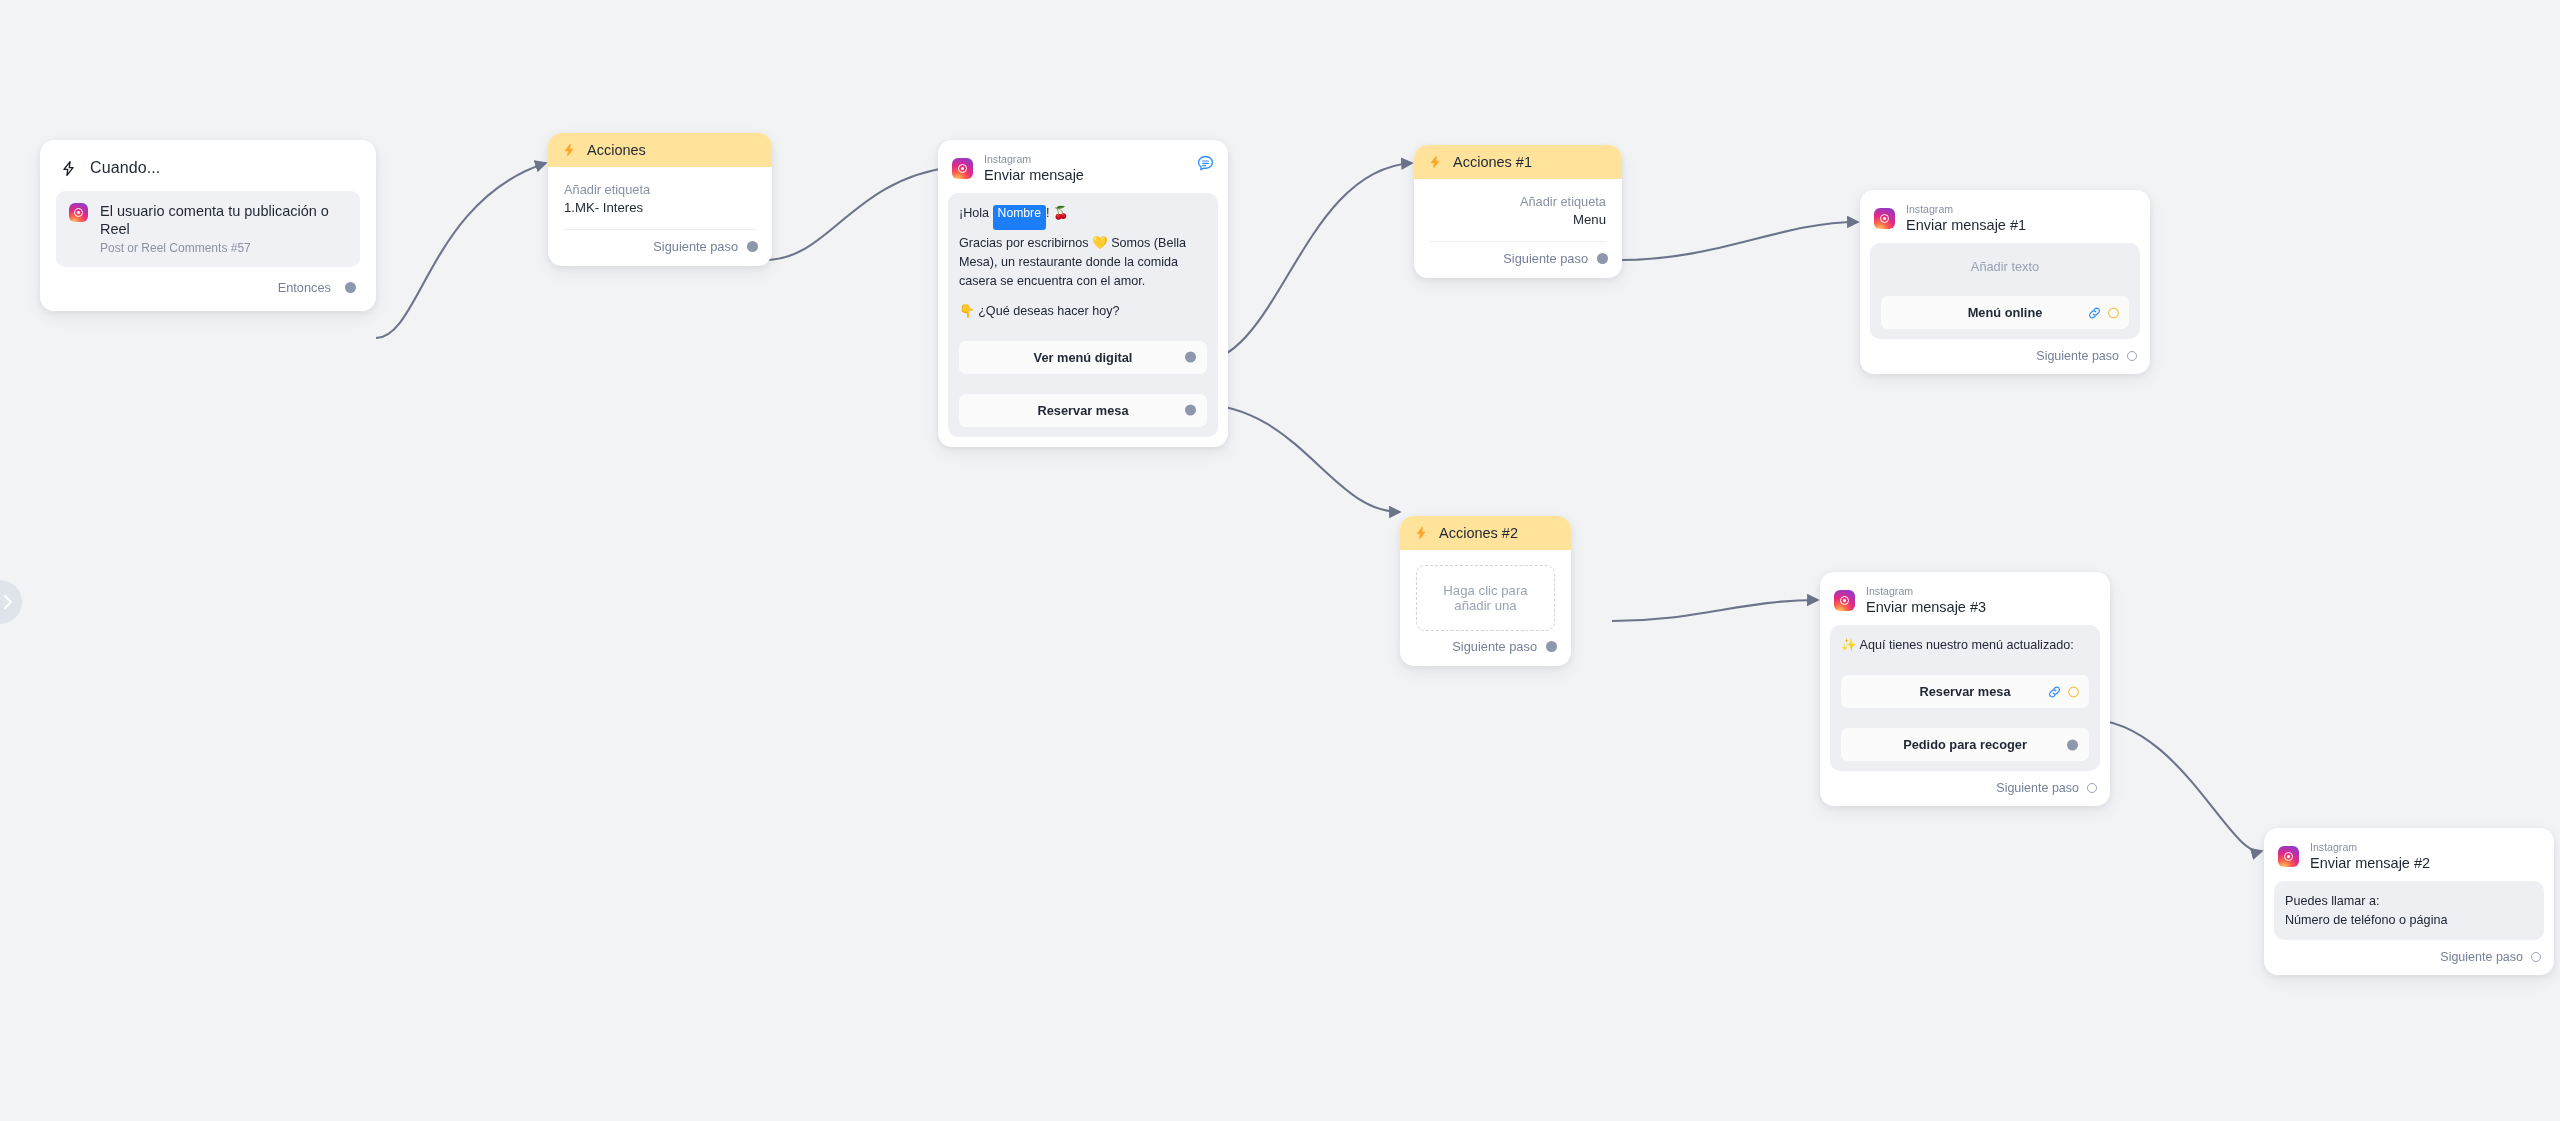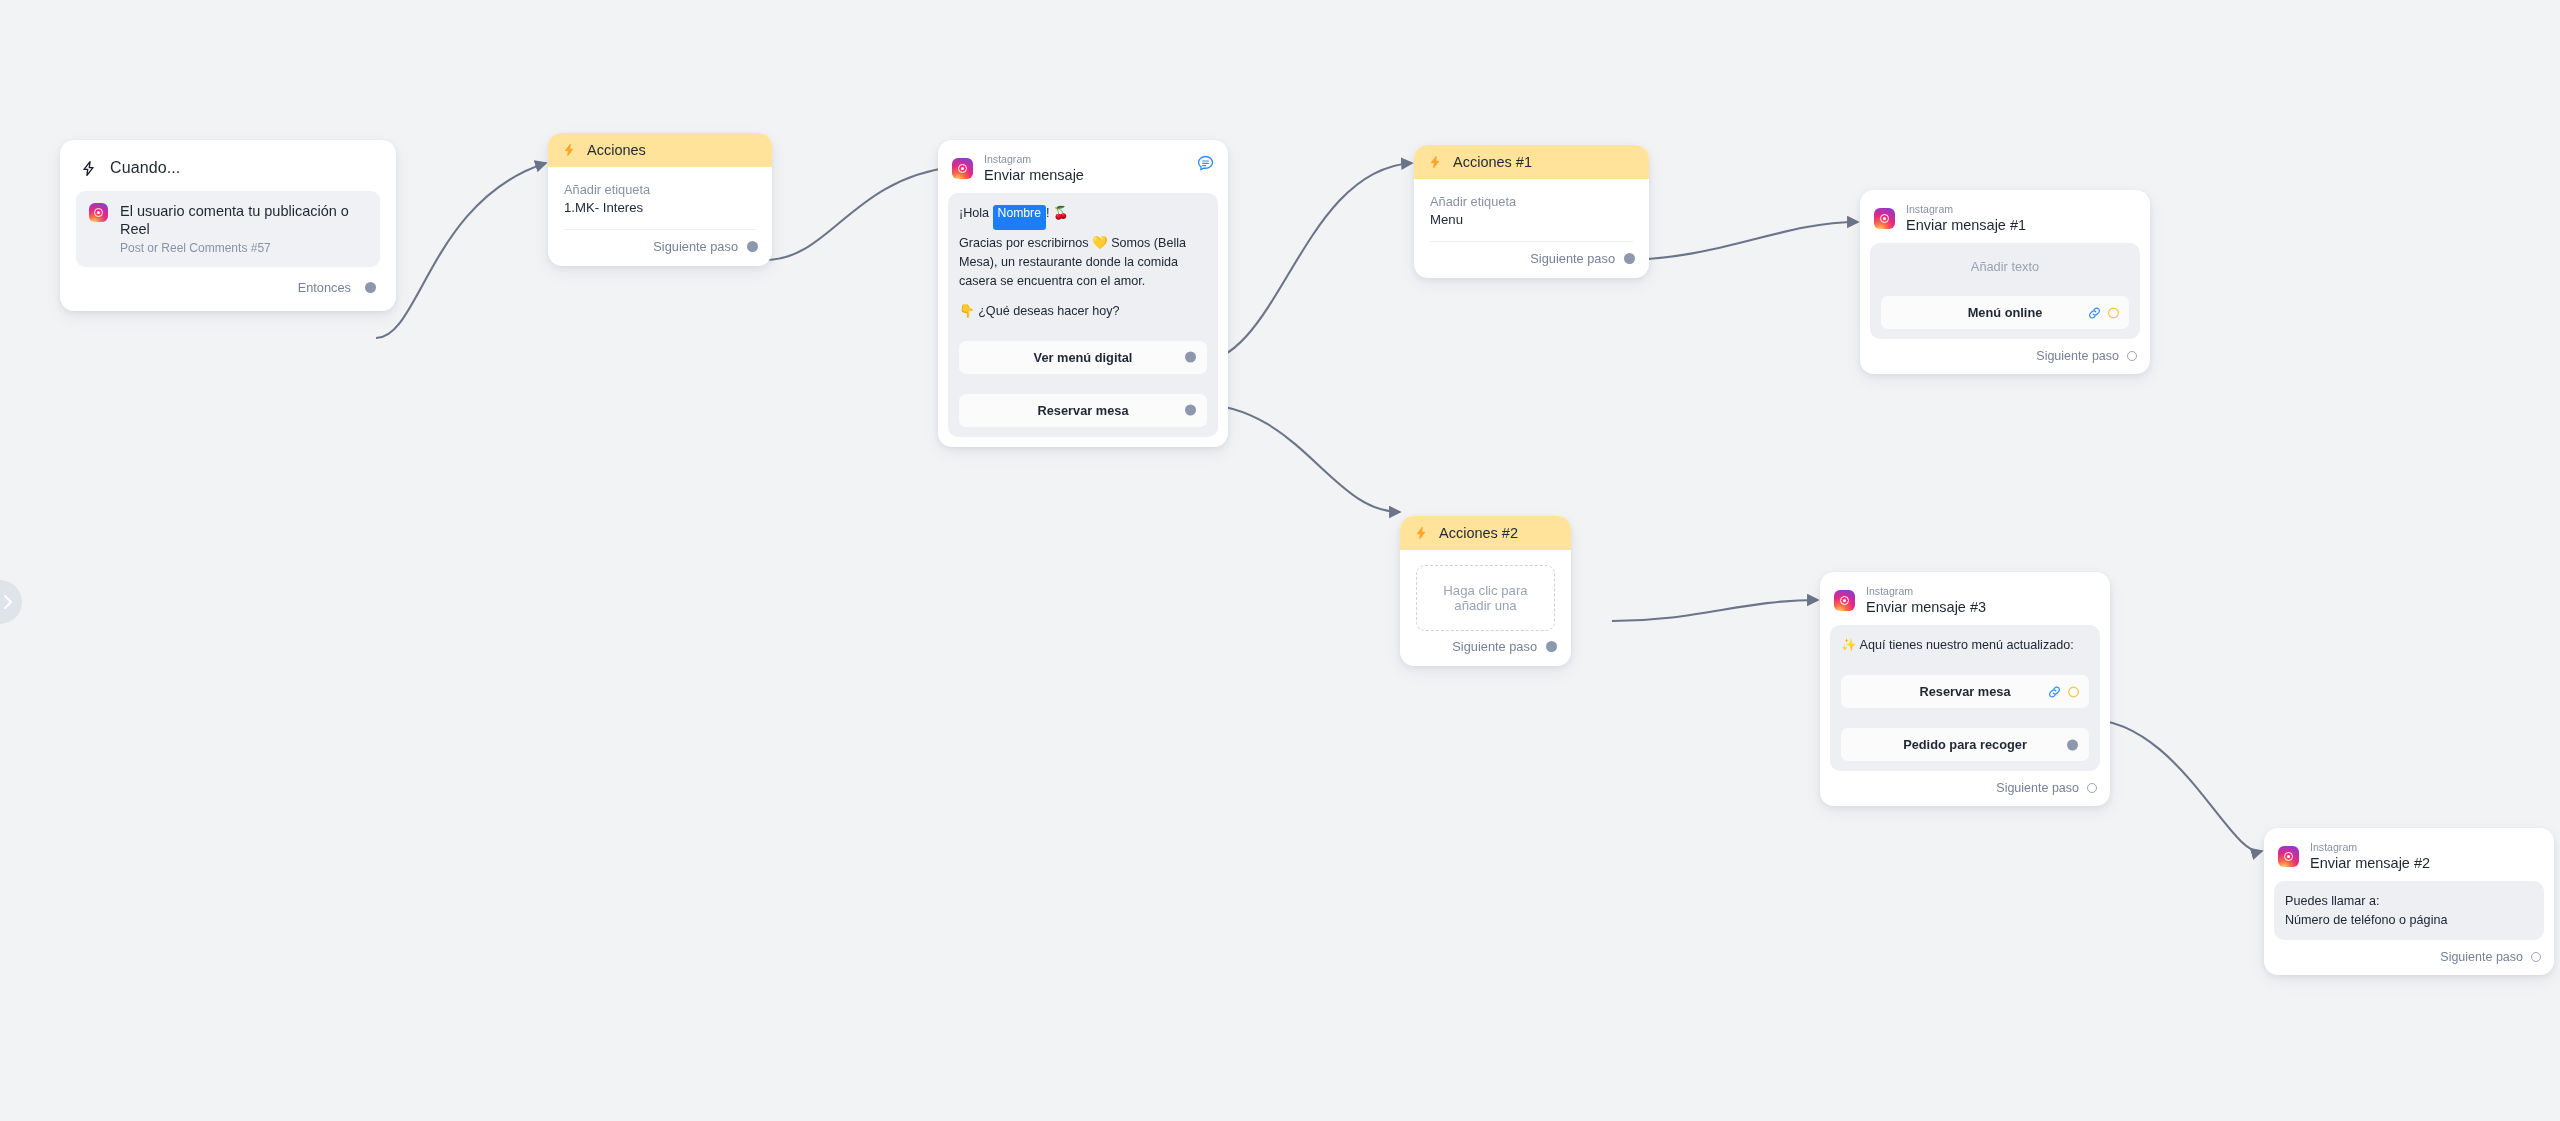--- a/index.html
+++ b/index.html
@@ -15,21 +15,21 @@
 
   
   .node {
     position: absolute;
     background: #ffffff;
     border-radius: 14px;
     box-shadow: 0 2px 6px rgba(23,34,62,.07), 0 6px 18px rgba(23,34,62,.06);
   }
 
   
-  .trigger { padding: 14px 16px 0 16px; margin-left: 20px; }
+  .trigger { padding: 14px 16px 0 16px; }
   .trigger-head { display: flex; align-items: center; gap: 13px; padding: 5px 2px 14px 4px; }
   .trigger-head .label { font-size: 16px; color: #1f2733; letter-spacing:.1px; }
   .trigger-item {
     background: #f0f1f4; border-radius: 9px; padding: 11px 13px 12px 13px;
     display: flex; align-items: flex-start; gap: 12px;
   }
   .trigger-item .t-main { font-size: 14.5px; color: #1f2733; line-height: 1.25; }
   .trigger-item .t-sub { font-size: 12px; color: #8a92a3; margin-top: 3px; }
   .new-trigger {
     margin-top: 14px;
@@ -225,21 +225,21 @@
         <span>Ver menú digital</span>
         <span class="dot end-dot"></span>
       </div>
       <div class="reply-btn">
         <span>Reservar mesa</span>
         <span class="dot end-dot"></span>
       </div>
     </div>
   </div>
 
-  <div class="node" style="left:1414px; top:145px; width:235px;">
+  <div class="node" style="left:1414px; top:145px; width:208px;text-align:right;">
     <div class="actions-head">
       <svg class="bolt" viewBox="0 0 24 24" style="width:14px;height:14px">
         <path d="M14.2 2.3 L5.6 13.2 h5.3 l-1.1 8.5 l8.6 -10.9 h-5.3 z" fill="#ffa426" stroke="#ffa426" stroke-width="1.6" stroke-linejoin="round"></path>
       </svg>
       <span class="ttl">Acciones #1</span>
     </div>
     <div class="actions-body">
       <div class="act-key">Añadir etiqueta</div>
       <div class="act-val">Menu</div>
       <div class="act-sep"></div>

